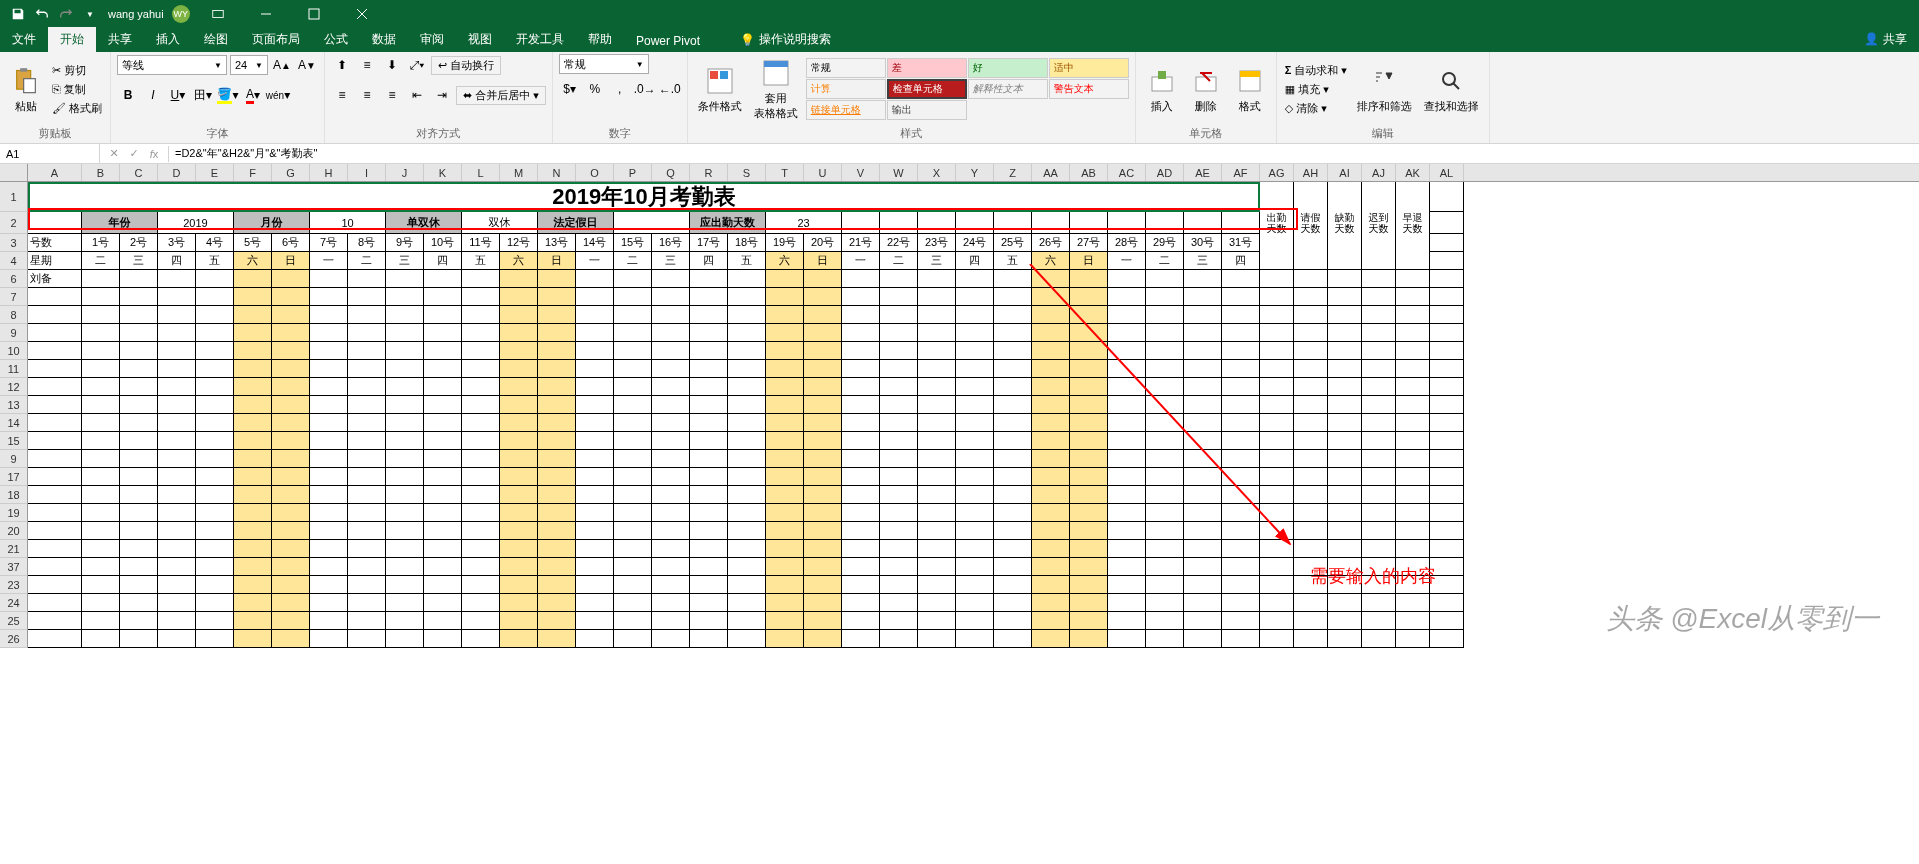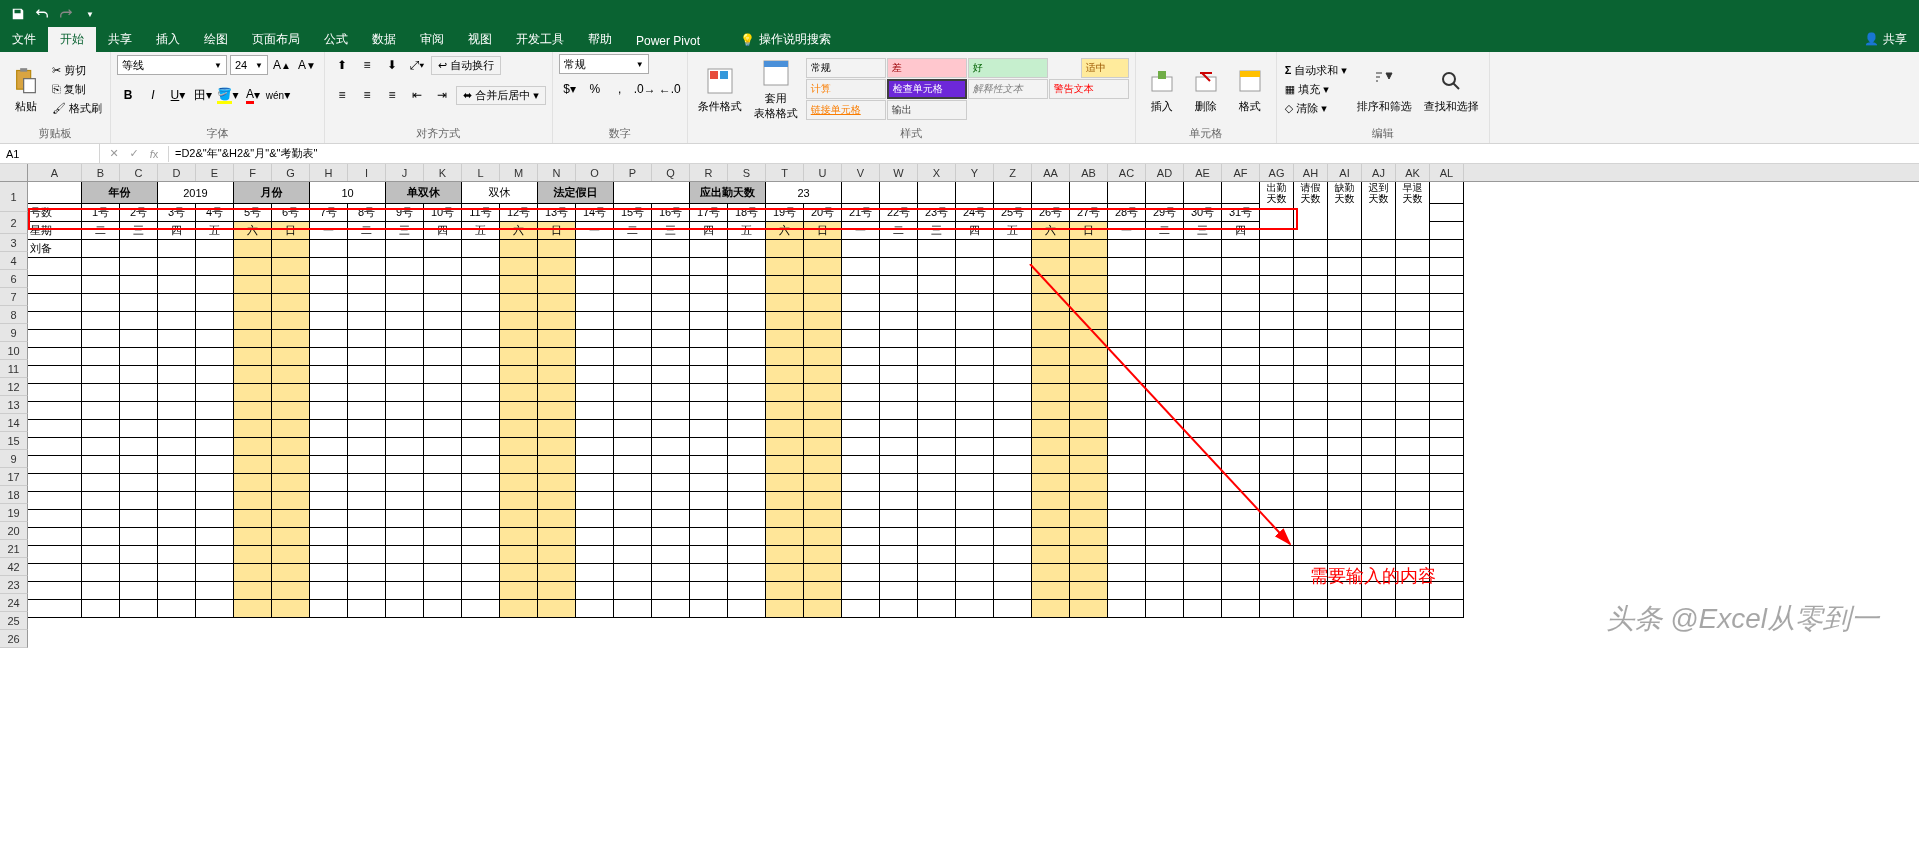--- a/index.html
+++ b/index.html
@@ -69,20 +69,44 @@
           <path fill="none" stroke="#fff" stroke-width="1.5" d="M5 3L2 6l3 3M2 6h8a4 4 0 014 4v2"></path>
         </svg>
       </div>
     <div class="qat-btn">
         <svg width="14" height="14" viewBox="0 0 16 16">
           <path fill="none" stroke="#888" stroke-width="1.5" d="M11 3l3 3-3 3M14 6H6a4 4 0 00-4 4v2"></path>
         </svg>
       </div>
     <div class="qat-btn" style="font-size:8px;">▼</div>
   </div>
+  <div class="title-right">
+    <span>wang yahui</span>
+    <div class="avatar">WY</div>
+    <div class="win-btn">
+        <svg width="14" height="14" viewBox="0 0 16 16">
+          <rect x="2" y="4" width="12" height="8" fill="none" stroke="#fff"></rect>
+        </svg>
+      </div>
+    <div class="win-btn">
+        <svg width="12" height="12">
+          <line x1="1" y1="6" x2="11" y2="6" stroke="#fff" stroke-width="1"></line>
+        </svg>
+      </div>
+    <div class="win-btn">
+        <svg width="12" height="12">
+          <rect x="1" y="1" width="10" height="10" fill="none" stroke="#fff"></rect>
+        </svg>
+      </div>
+    <div class="win-btn">
+        <svg width="12" height="12">
+          <path d="M1 1l10 10M11 1L1 11" stroke="#fff" stroke-width="1"></path>
+        </svg>
+      </div>
+  </div>
 </div>
 
 <div class="ribbon-tabs">
   <div class="tab">文件</div>
   <div class="tab active">开始</div>
   <div class="tab">共享</div>
   <div class="tab">插入</div>
   <div class="tab">绘图</div>
   <div class="tab">页面布局</div>
   <div class="tab">公式</div>
@@ -222,23 +246,23 @@
               <rect x="2" y="2" width="24" height="6" fill="#4a90d9"></rect>
             </svg>
           </div>
           <span style="white-space:pre-line;text-align:center;">套用
 表格格式</span>
         </div>
       <div class="styles-gallery">
         <div class="style-cell">常规</div>
         <div class="style-cell" style="background:#ffc7ce;color:#9c0006;">差</div>
         <div class="style-cell" style="background:#c6efce;color:#006100;">好</div>
-        <div class="style-cell" style="background:#ffeb9c;color:#9c5700;margin-left:32px;">适中</div>
+        <div class="style-cell" style="background:#ffeb9c;color:#9c5700;">适中</div>
         <div class="style-cell" style="background:#f2f2f2;color:#fa7d00;">计算</div>
-        <div class="style-cell" style="background:#6d28d9;color:#fff;border:2px solid #3f3f3f;">检查单元格</div>
+        <div class="style-cell" style="background:#b91c1c;color:#fff;border:2px solid #3f3f3f;">检查单元格</div>
         <div class="style-cell" style="color:#7f7f7f;font-style:italic;">解释性文本</div>
         <div class="style-cell" style="color:#ff0000;">警告文本</div>
         <div class="style-cell" style="color:#fa7d00;text-decoration:underline;">链接单元格</div>
         <div class="style-cell" style="background:#f2f2f2;color:#3f3f3f;">输出</div>
       </div>
     </div>
     <div class="group-label">样式</div>
   </div>
 
   <div class="ribbon-group">
@@ -372,27 +396,36 @@
         <div class="row-h" style="height: 18px; line-height: 18px;">12</div>
         <div class="row-h" style="height: 18px; line-height: 18px;">13</div>
         <div class="row-h" style="height: 18px; line-height: 18px;">14</div>
         <div class="row-h" style="height: 18px; line-height: 18px;">15</div>
         <div class="row-h" style="height: 18px; line-height: 18px;">9</div>
         <div class="row-h" style="height: 18px; line-height: 18px;">17</div>
         <div class="row-h" style="height: 18px; line-height: 18px;">18</div>
         <div class="row-h" style="height: 18px; line-height: 18px;">19</div>
         <div class="row-h" style="height: 18px; line-height: 18px;">20</div>
         <div class="row-h" style="height: 18px; line-height: 18px;">21</div>
-        <div class="row-h" style="height: 18px; line-height: 18px;">42</div>
+        <div class="row-h" style="height: 18px; line-height: 18px;">37</div>
         <div class="row-h" style="height: 18px; line-height: 18px;">23</div>
         <div class="row-h" style="height: 18px; line-height: 18px;">24</div>
         <div class="row-h" style="height: 18px; line-height: 18px;">25</div>
         <div class="row-h" style="height: 18px; line-height: 18px;">26</div>
       </div>
     <div id="grid" class="grid">
+        <div class="grid-row" style="height: 30px;">
+          <div class="cell title-cell" style="width: 1232px; height: 100%;">2019年10月考勤表</div>
+          <div class="cell" style="width: 34px; height: 100%; border-bottom: none;"></div>
+          <div class="cell" style="width: 34px; height: 100%; border-bottom: none;"></div>
+          <div class="cell" style="width: 34px; height: 100%; border-bottom: none;"></div>
+          <div class="cell" style="width: 34px; height: 100%; border-bottom: none;"></div>
+          <div class="cell" style="width: 34px; height: 100%; border-bottom: none;"></div>
+          <div class="cell" style="width: 34px; height: 100%;"></div>
+        </div>
         <div class="grid-row" style="height: 22px;">
           <div class="cell" style="width: 54px; height: 100%;"></div>
           <div class="cell hdr-gray" style="width: 76px; height: 100%;">年份</div>
           <div class="cell" style="width: 76px; height: 100%;">2019</div>
           <div class="cell hdr-gray" style="width: 76px; height: 100%;">月份</div>
           <div class="cell" style="width: 76px; height: 100%;">10</div>
           <div class="cell hdr-gray" style="width: 76px; height: 100%;">单双休</div>
           <div class="cell" style="width: 76px; height: 100%;">双休</div>
           <div class="cell hdr-gray" style="width: 76px; height: 100%;">法定假日</div>
           <div class="cell" style="width: 76px; height: 100%;"></div>

